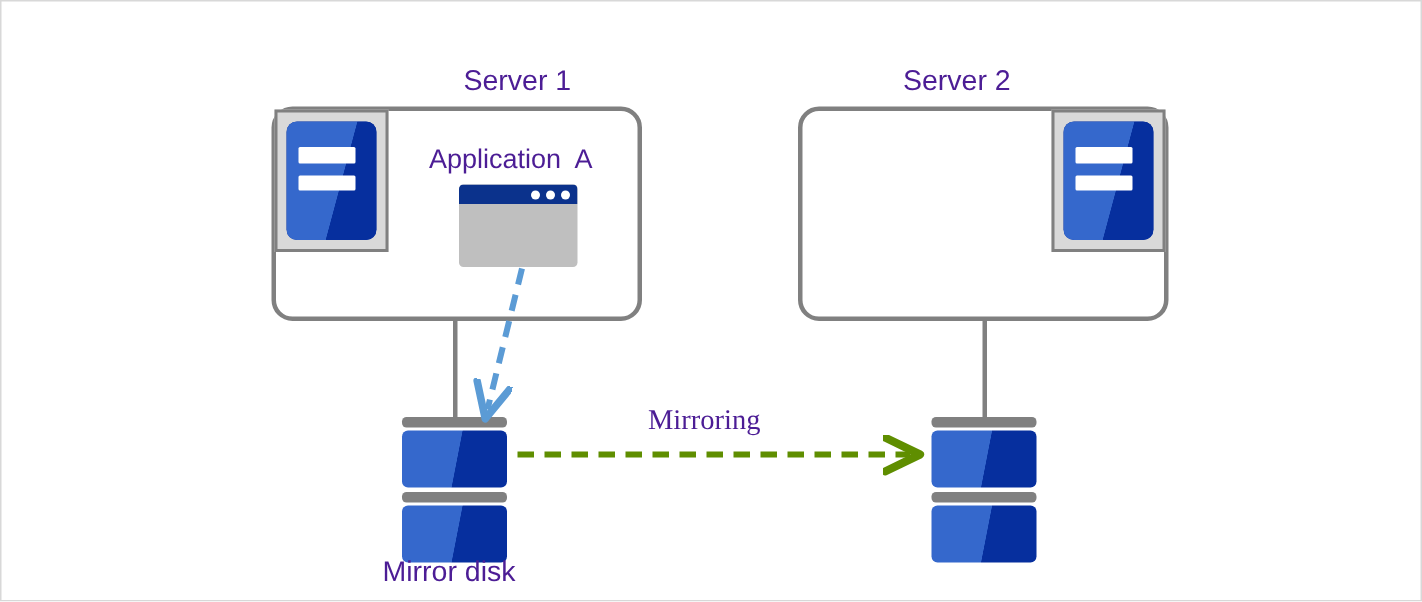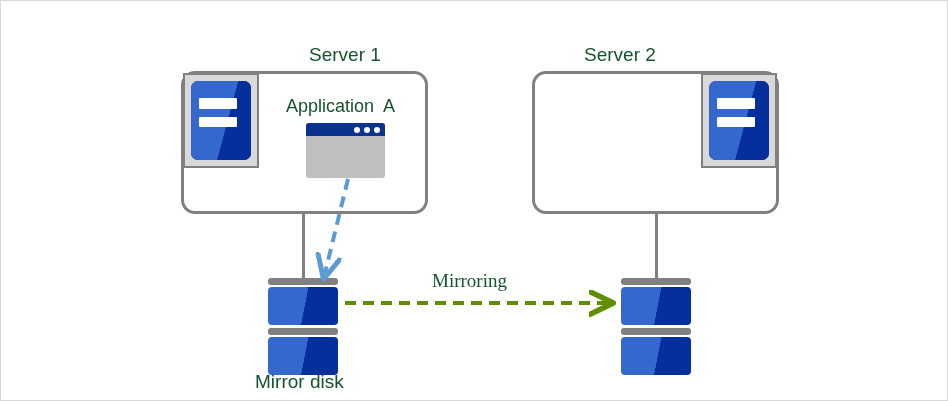--- a/index.html
+++ b/index.html
@@ -13,21 +13,21 @@
     height: 401px;
     background: #ffffff;
     border: 1px solid #d8d8d8;
     box-sizing: border-box;
     font-family: "Liberation Sans", sans-serif;
     overflow: hidden;
   }
 
   .label {
     position: absolute;
-    color: #14532d;
+    color: #4c1d95;
     font-size: 19px;
     line-height: 1;
     white-space: pre;
   }
 
   
   .server-box {
     position: absolute;
     border: 3px solid #808080;
     border-radius: 14px;
@@ -146,21 +146,21 @@
 
     <div class="app-window" style="left:122px; top:49px; width:79px; height:55px;">
       <div class="titlebar">
         <div class="dot"></div>
         <div class="dot"></div>
         <div class="dot"></div>
       </div>
     </div>
   </div>
 
-  <div class="label" style="left:583px; top:44px;">Server 2</div>
+  <div class="label" style="left:601px; top:44px;">Server 2</div>
 
   <div class="server-box" style="left:531px; top:70px; width:247px; height:143px;">
 
     <div class="machine-icon" style="right:-1px; top:-1px; width:76px; height:95px;">
       <div class="body">
         <div class="sheen"></div>
         <div class="bar b1"></div>
         <div class="bar b2"></div>
       </div>
     </div>

